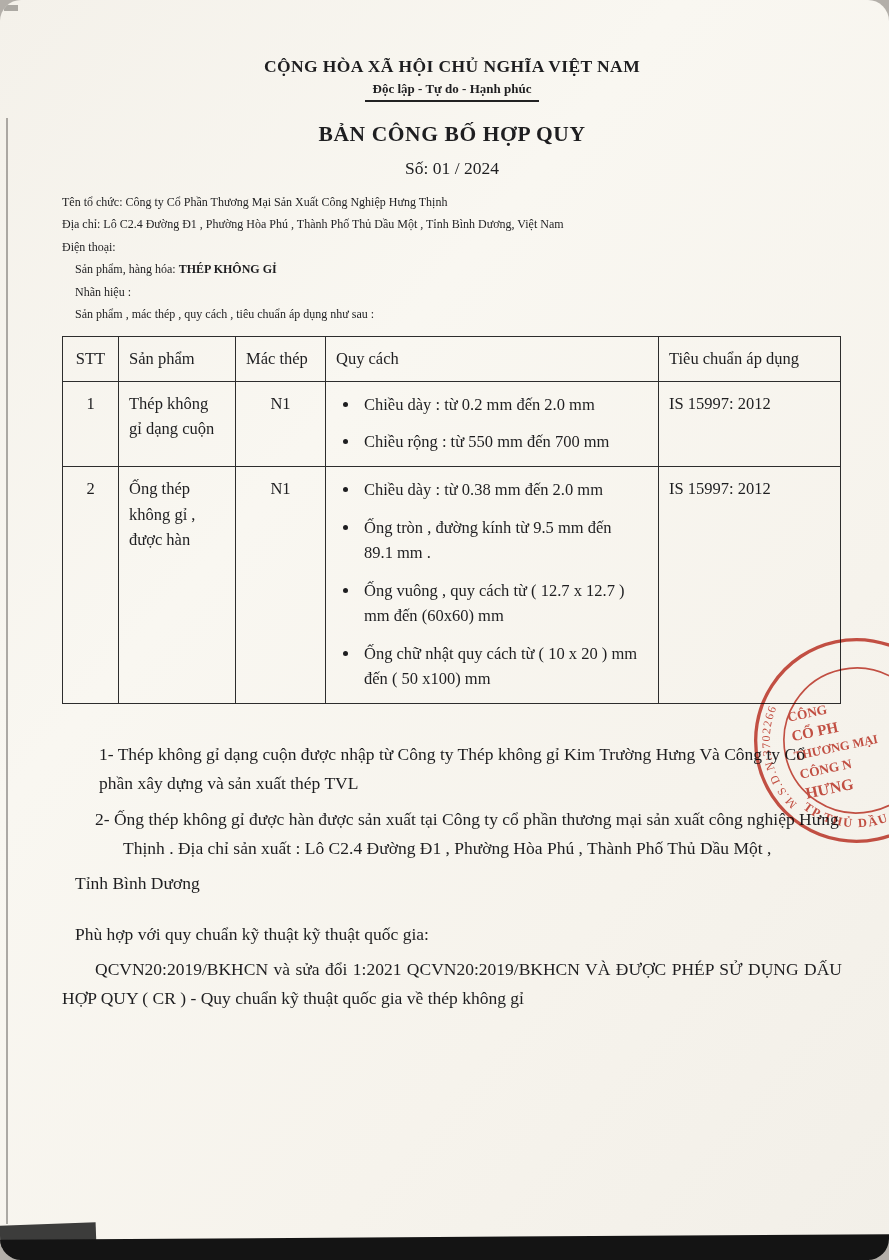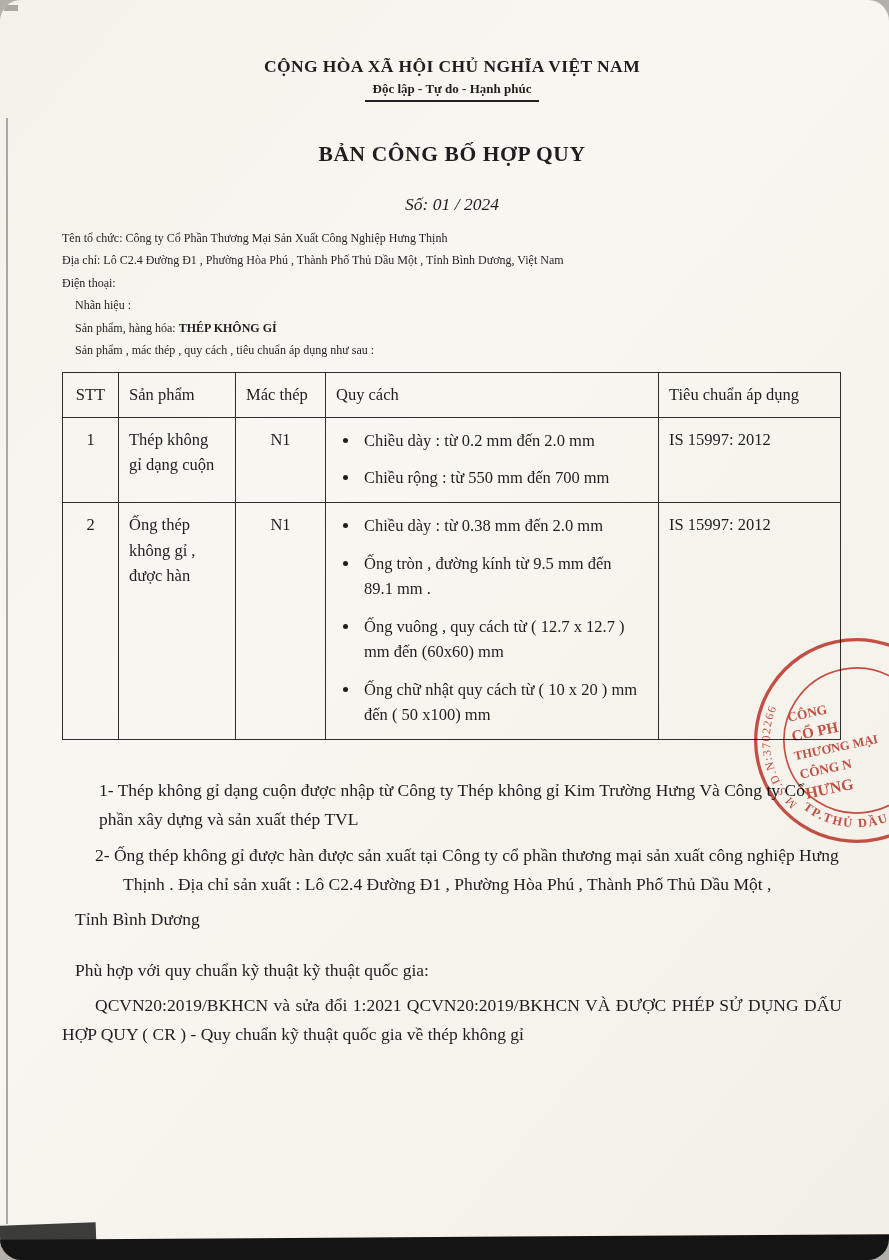--- a/index.html
+++ b/index.html
@@ -7,22 +7,22 @@
   .sheet {
     position:relative; width:889px; height:1260px; margin:0 auto;
     background:linear-gradient(130deg,#f4f1ea 0%, #f9f7f1 35%, #f6f3ec 70%, #f2efe8 100%);
     overflow:hidden; font-family:"Liberation Serif", serif; color:#1e1e20;border-radius:21px;
   }
   .content { position:absolute; left:62px; top:56px; width:780px; }
   .center { text-align:center; }
   .h1 { font-size:17.5px; font-weight:bold; letter-spacing:.4px; margin:0; }
   .h2 { font-size:13px; font-weight:bold; margin:4px 0 0 0; }
   .h2 .ul { display:inline-block; border-bottom:2px solid #222; padding:0 8px 3px 8px; }
-  .title { font-size:21.5px; font-weight:bold; letter-spacing:.6px; margin:40px 0 0 0; }
-  .doc-no { font-size:17.5px; margin:27px 0 0 0;font-style:italic; }
+  .title { font-size:21.5px; font-weight:bold; letter-spacing:.6px; margin:20px 0 0 0; }
+  .doc-no { font-size:17.5px; margin:11px 0 0 0; }
   .para { font-size:12px; line-height:1.7; margin:2px 0 0 0; }
   .first { margin-top:13px; }
   .ind { padding-left:13px; }
   table.spec { border-collapse:collapse; margin-top:12px; width:778px; font-size:16.5px; table-layout:fixed;padding-left:36px; }
   .spec th, .spec td { border:1.2px solid #2d2d2d; padding:9px 10px; vertical-align:top; text-align:left; font-weight:normal; line-height:1.55; }
   .spec .c-stt { text-align:center; }
   .spec .c-mac { text-align:center; }
   .spec ul { margin:1px 0 0 0; padding:0 4px 0 24px; list-style:disc; }
   .spec li { margin-bottom:12px; padding-left:4px; }
   .spec li:last-child { margin-bottom:2px; }
@@ -48,22 +48,22 @@
 
     <p class="h1 center">CỘNG HÒA XÃ HỘI CHỦ NGHĨA VIỆT NAM</p>
     <p class="h2 center"><span class="ul">Độc lập - Tự do - Hạnh phúc</span></p>
 
     <p class="title center">BẢN CÔNG BỐ HỢP QUY</p>
     <p class="doc-no center">Số: 01 / 2024</p>
 
     <p class="para first">Tên tổ chức: Công ty Cổ Phần Thương Mại Sản Xuất Công Nghiệp Hưng Thịnh</p>
     <p class="para">Địa chỉ: Lô C2.4 Đường Đ1 , Phường Hòa Phú , Thành Phố Thủ Dầu Một , Tỉnh Bình Dương, Việt Nam</p>
     <p class="para">Điện thoại:</p>
+    <p class="para ind"><span>Sản phẩm, hàng hóa: </span><b>THÉP KHÔNG GỈ</b></p>
     <p class="para ind">Nhãn hiệu :</p>
-    <p class="para ind"><span>Sản phẩm, hàng hóa: </span><b>THÉP KHÔNG GỈ</b></p>
     <p class="para ind">Sản phẩm , mác thép , quy cách , tiêu chuẩn áp dụng như sau :</p>
 
     <table class="spec">
       <colgroup>
         <col style="width:56px">
           <col style="width:117px">
           <col style="width:90px">
           <col style="width:333px">
           <col style="width:182px">
       </colgroup>

